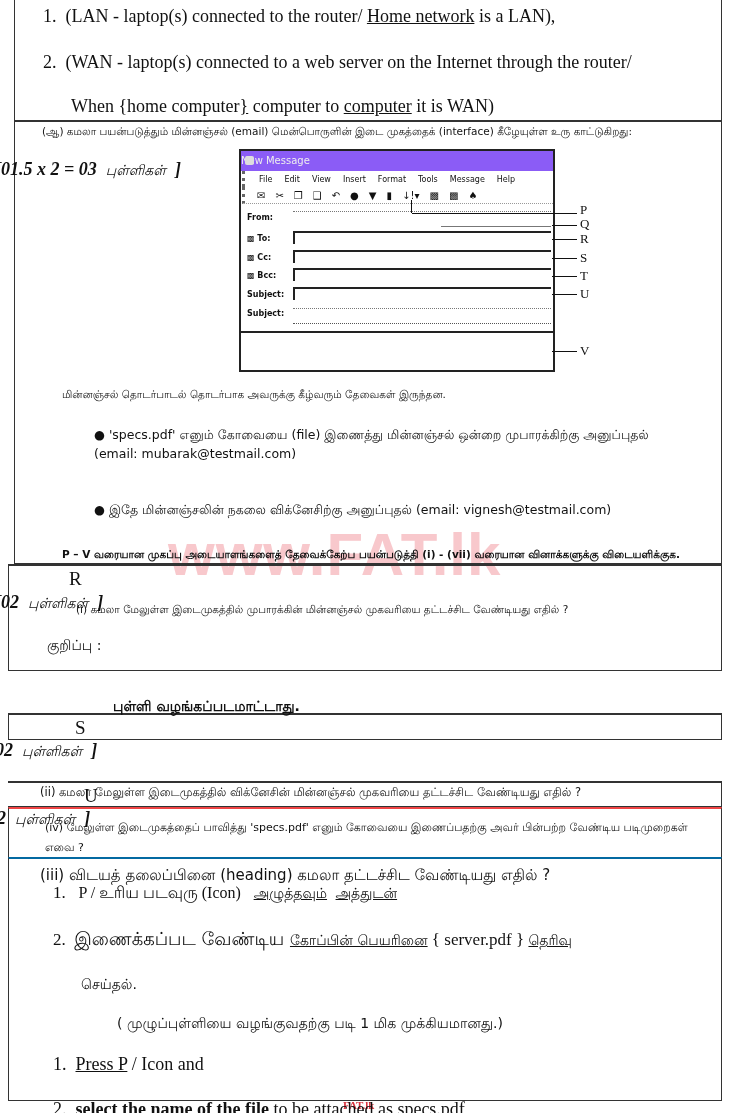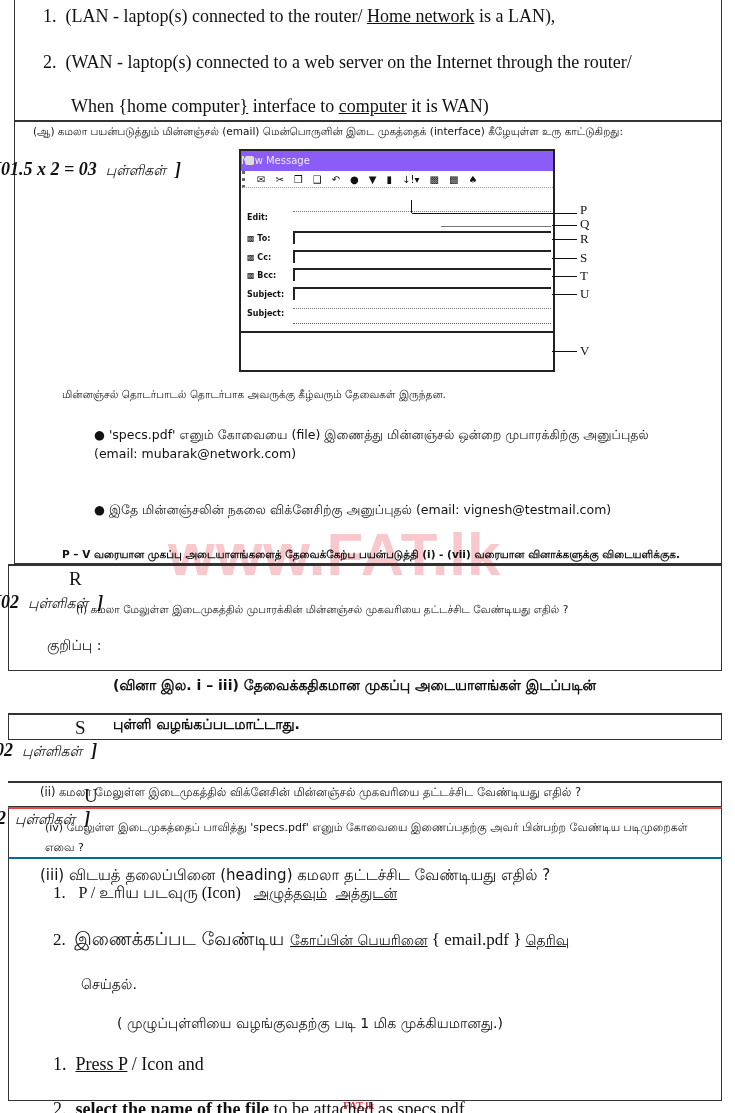--- a/index.html
+++ b/index.html
@@ -43,53 +43,63 @@
 <div class="box" style="left:14px; top:0; width:708px; height:121px; border-top:none;">
   <div class="abs serif big z" style="left:28px; top:6px;">
     <span>1.</span>&nbsp;
     <span>(LAN - laptop(s) connected to the router/ </span><u>Home network</u><span> is a LAN),</span>
   </div>
   <div class="abs serif big z" style="left:28px; top:31px;">
     <span>2.</span>&nbsp;
     <span>(WAN - laptop(s) connected to a web server on the Internet through the router/</span>
   </div>
   <div class="abs serif big z" style="left:56px; top:54px;">
-    <span>When {home computer</span><u>}</u><span> interface to </span><u>computer</u><span> it is WAN)</span>
+    <span>When {home computer</span><u>}</u><span> computer to </span><u>computer</u><span> it is WAN)</span>
   </div>
   <div class="abs marks z" style="right:20px; top:96px;">
     <span>[01.5 x 2 = 03</span>&nbsp;
     <span class="ta">புள்ளிகள்</span>&nbsp;
     <span>]</span>
   </div>
 </div>
 
-<div class="box" style="left:14px; top:120px; width:708px; height:444px; border-top:2px solid #333;">
+<div class="box" style="left:14px; top:120px; width:708px; height:444px; border-top:2px solid #333;padding-left:9px;">
   <div class="abs small-ta z" style="left:18px; top:3px;">(ஆ) கமலா பயன்படுத்தும் மின்னஞ்சல் (email) மென்பொருளின் இடை முகத்தைக் (interface) கீழேயுள்ள உரு காட்டுகிறது:</div>
 </div>
 
 <div class="win">
   <div class="win-title">
     <span class="ico"></span>
     <span>New Message</span>
+  </div>
+  <div class="menubar">
+    <span>File</span>
+    <span>Edit</span>
+    <span>View</span>
+    <span>Insert</span>
+    <span>Format</span>
+    <span>Tools</span>
+    <span>Message</span>
+    <span>Help</span>
   </div>
   <div class="toolbar">
     <span>✉</span>
     <span>✂</span>
     <span>❐</span>
     <span>❑</span>
     <span>↶</span>
     <span>●</span>
     <span>▼</span>
     <span style="font-weight:bold;">▮</span>
     <span>↓!▾</span>
     <span>▩</span>
     <span>▩</span>
     <span>♠</span>
   </div>
-  <div class="row" style="top:62px;">Edit:</div>
+  <div class="row" style="top:62px;">From:</div>
   <div class="abs" style="left:52px; top:60px; width:258px; height:1px; border-top:1px dotted #777;"></div>
   <div class="abs" style="left:200px; top:75px; width:110px; height:1px; background:#777;"></div>
 
   <div class="row" style="top:83px;">▩ <span>To:</span></div>
   <div class="field" style="top:80px;"></div>
 
   <div class="row" style="top:102px;">▩ <span>Cc:</span></div>
   <div class="field" style="top:99px;"></div>
 
   <div class="row" style="top:120px;">▩ <span>Bcc:</span></div>
@@ -117,37 +127,36 @@
 <div class="arrow-line" style="left:552px; top:276px; width:25px;"></div>
 <div class="arrow-lbl" style="left:580px; top:268px;">T</div>
 <div class="arrow-line" style="left:552px; top:294px; width:25px;"></div>
 <div class="arrow-lbl" style="left:580px; top:286px;">U</div>
 <div class="arrow-line" style="left:552px; top:351px; width:25px;"></div>
 <div class="arrow-lbl" style="left:580px; top:343px;">V</div>
 
 <div class="abs small-ta z" style="left:62px; top:388px;">மின்னஞ்சல் தொடர்பாடல் தொடர்பாக அவருக்கு கீழ்வரும் தேவைகள் இருந்தன.</div>
 <div class="abs mid-ta z" style="left:94px; top:411px; width:625px; line-height:19px;">
   ● <span>'specs.pdf' எனும் கோவையை (file) இணைத்து மின்னஞ்சல் ஒன்றை முபாரக்கிற்கு அனுப்புதல்</span><br>
-  <span>(email: mubarak@network.com)</span>
+  <span>(email: mubarak@testmail.com)</span>
 </div>
 <div class="abs mid-ta z" style="left:94px; top:450px;">
   ● <span>இதே மின்னஞ்சலின் நகலை விக்னேசிற்கு அனுப்புதல் (email: vignesh@testmail.com)</span>
 </div>
 <div class="abs small-ta z" style="left:62px; top:476px; width:655px; line-height:18px;font-weight:bold;">P – V வரையான முகப்பு அடையாளங்களைத் தேவைக்கேற்ப பயன்படுத்தி (i) - (vii) வரையான வினாக்களுக்கு விடையளிக்குக.</div>
 <div class="abs small-ta z" style="left:76px; top:516px;">(i) கமலா மேலுள்ள இடைமுகத்தில் முபாரக்கின் மின்னஞ்சல் முகவரியை தட்டச்சிட வேண்டியது எதில் ?</div>
 
 <div class="box" style="left:8px; top:564px; width:714px; height:107px; border-top:2px solid #333;">
   <div class="abs serif z" style="left:60px; top:2px; font-size:19px;">R</div>
   <div class="abs marks z" style="right:14px; top:4px;">
     <span>[02</span>&nbsp;
     <span class="ta">புள்ளிகள்</span>&nbsp;
     <span>]</span>
   </div>
   <div class="abs sans z" style="left:38px; top:28px; font-size:14px;">குறிப்பு :</div>
-  <div class="abs sans z" style="left:104px; top:50px; font-size:14px; font-weight:bold; width:600px;">(வினா இல. i – iii) தேவைக்கதிகமான முகப்பு அடையாளங்கள் இடப்படின்</div>
   <div class="abs sans z" style="left:104px; top:71px; font-size:14px; font-weight:bold;">புள்ளி வழங்கப்படமாட்டாது.</div>
 </div>
 
 <div class="abs small-ta z" style="left:40px; top:684px; font-size:11.5px;">(ii) கமலா மேலுள்ள இடைமுகத்தில் விக்னேசின் மின்னஞ்சல் முகவரியை தட்டச்சிட வேண்டியது எதில் ?</div>
 <div class="box" style="left:8px; top:713px; width:714px; height:27px; border-top:2px solid #333;">
   <div class="abs serif z" style="left:66px; top:2px; font-size:19px;">S</div>
   <div class="abs marks z" style="right:20px; top:3px;">
     <span>[02</span>&nbsp;
     <span class="ta">புள்ளிகள்</span>&nbsp;
     <span>]</span>
@@ -172,21 +181,21 @@
   <div class="abs z" style="left:44px; top:24px; font-size:17px;">
     <span class="serif">1.</span>&nbsp;&nbsp;
     <span class="serif" style="font-size:16px;">P  /  உரிய படவுரு (Icon)</span>&nbsp;&nbsp;
     <u class="sans" style="font-size:14px;">அழுத்தவும்</u>&nbsp;
     <u class="sans" style="font-size:14px;">அத்துடன்</u>
   </div>
   <div class="abs z" style="left:44px; top:48px; font-size:17px;">
     <span class="serif">2.</span>&nbsp;
     <span class="sans" style="font-size:18px;">இணைக்கப்பட வேண்டிய </span>
     <u class="sans" style="font-size:14px;">கோப்பின் பெயரினை</u>
-    <span class="serif">  { email.pdf }  </span>
+    <span class="serif">  { server.pdf }  </span>
     <u class="sans" style="font-size:14px;">தெரிவு</u>
   </div>
   <div class="abs sans z" style="left:72px; top:72px; font-size:14px;">செய்தல்.</div>
   <div class="abs sans z" style="left:108px; top:93px; font-size:14px;">( முழுப்புள்ளியை வழங்குவதற்கு படி 1 மிக முக்கியமானது.)</div>
   <div class="abs serif z" style="left:44px; top:114px; font-size:18px;">
     <span>1.</span>&nbsp;
     <u style="font-weight:normal;">Press P</u><span> / Icon and</span>
   </div>
   <div class="abs serif z" style="left:44px; top:138px; font-size:18px;">
     <span>2.</span>&nbsp;

